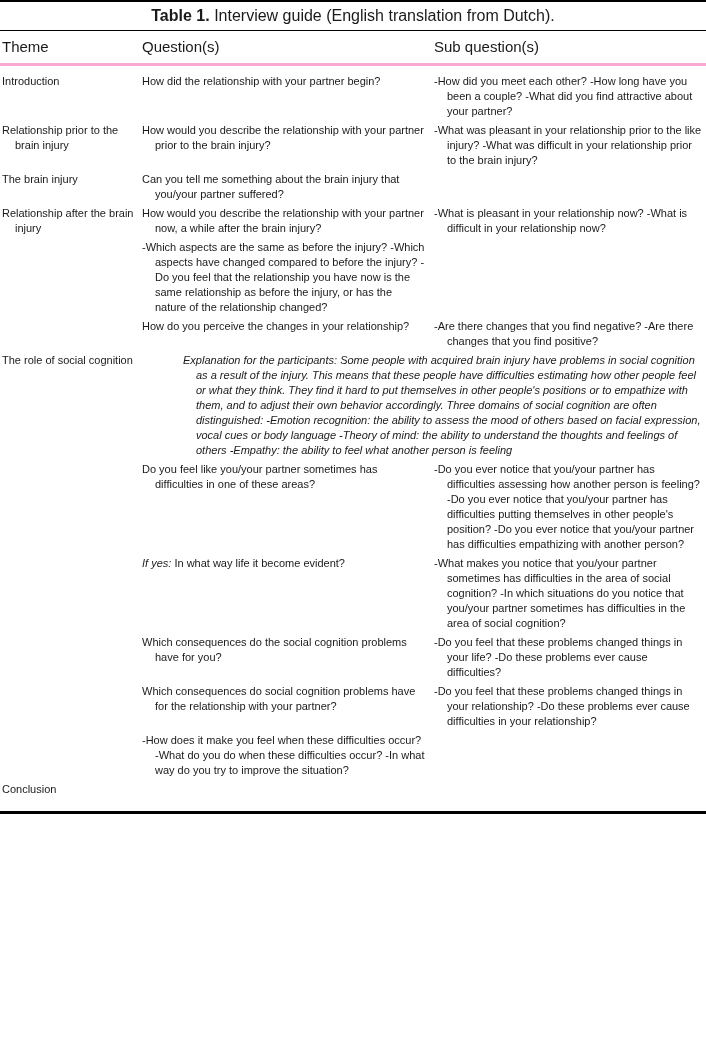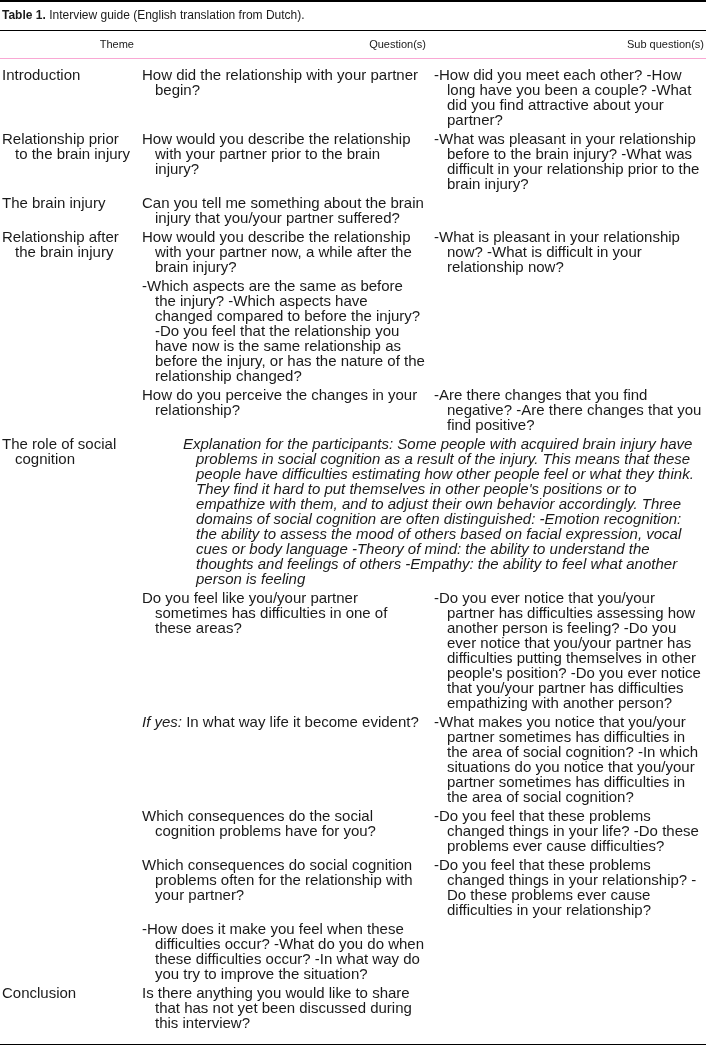--- a/index.html
+++ b/index.html
@@ -9,42 +9,42 @@
     font-family: "Liberation Sans", sans-serif;
     color: #1a1a1a;
     -webkit-font-smoothing: antialiased;
   }
   .table {
     width: 706px;
     border-top: 2px solid #000;
     border-bottom: 3px solid #000;
   }
   .caption {
-    font-size: 12px;
+    font-size: 16px;
     line-height: 15px;
     padding: 6px 2px 7px 2px;
     border-bottom: 1px solid #000;
+    text-align: center;
   }
   .caption .bold { font-weight: bold; }
   .header-row {
     padding: 7px 0 8px 0;
-    border-bottom: 1px solid #f9a8d4;
-    font-size: 11px;
-    text-align: right;
+    border-bottom: 3px solid #f9a8d4;
+    font-size: 15px;
   }
   .grid3 {
     display: grid;
     grid-template-columns: 132px 284px 1fr;
     column-gap: 8px;
     padding-left: 2px;
     padding-right: 2px;
   }
   .tbody { padding: 8px 0 10px 0; }
   .row {
-    font-size: 15px;
+    font-size: 11px;
     line-height: 15px;
     margin-bottom: 4px;
   }
   .cell.hang {
     padding-left: 13px;
     text-indent: -13px;
   }
   .span2 { grid-column: 2 / 4; margin-left: 41px; }
   .italic { font-style: italic; }
 </style>
@@ -68,21 +68,21 @@
 
     <div class="row grid3">
       <div class="cell hang">Introduction</div>
       <div class="cell hang">How did the relationship with your partner begin?</div>
       <div class="cell hang">-How did you meet each other? -How long have you been a couple? -What did you find attractive about your partner?</div>
     </div>
 
     <div class="row grid3">
       <div class="cell hang">Relationship prior to the brain injury</div>
       <div class="cell hang">How would you describe the relationship with your partner prior to the brain injury?</div>
-      <div class="cell hang">-What was pleasant in your relationship before to the brain injury? -What was difficult in your relationship prior to the brain injury?</div>
+      <div class="cell hang">-What was pleasant in your relationship prior to the like injury? -What was difficult in your relationship prior to the brain injury?</div>
     </div>
 
     <div class="row grid3">
       <div class="cell hang">The brain injury</div>
       <div class="cell hang">Can you tell me something about the brain injury that you/your partner suffered?</div>
       <div class="cell hang"></div>
     </div>
 
 
     <div class="row grid3">
@@ -120,29 +120,28 @@
     </div>
 
     <div class="row grid3">
       <div class="cell hang"></div>
       <div class="cell hang">Which consequences do the social cognition problems have for you?</div>
       <div class="cell hang">-Do you feel that these problems changed things in your life? -Do these problems ever cause difficulties?</div>
     </div>
 
     <div class="row grid3">
       <div class="cell hang"></div>
-      <div class="cell hang">Which consequences do social cognition problems often for the relationship with your partner?</div>
+      <div class="cell hang">Which consequences do social cognition problems have for the relationship with your partner?</div>
       <div class="cell hang">-Do you feel that these problems changed things in your relationship? -Do these problems ever cause difficulties in your relationship?</div>
     </div>
 
     <div class="row grid3">
       <div class="cell hang"></div>
       <div class="cell hang">-How does it make you feel when these difficulties occur? -What do you do when these difficulties occur? -In what way do you try to improve the situation?</div>
     </div>
 
     <div class="row grid3">
       <div class="cell hang">Conclusion</div>
-      <div class="cell hang">Is there anything you would like to share that has not yet been discussed during this interview?</div>
       <div class="cell hang"></div>
     </div>
 
   </div>
 </div>
 
 </body></html>

